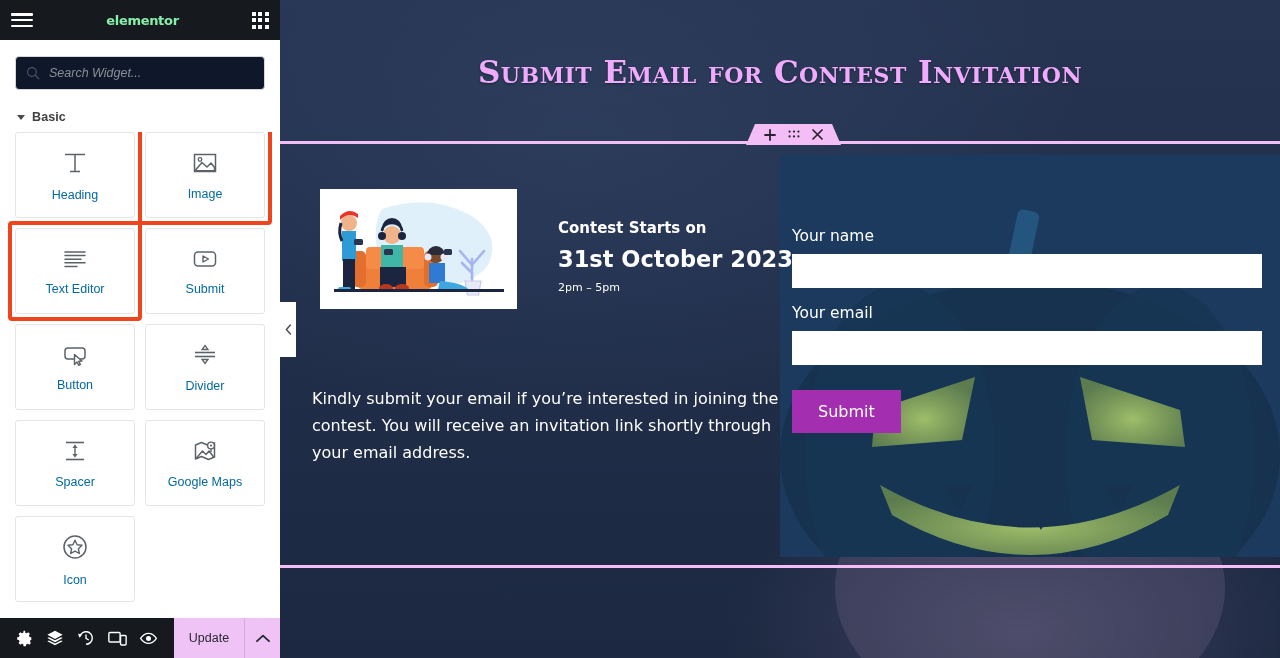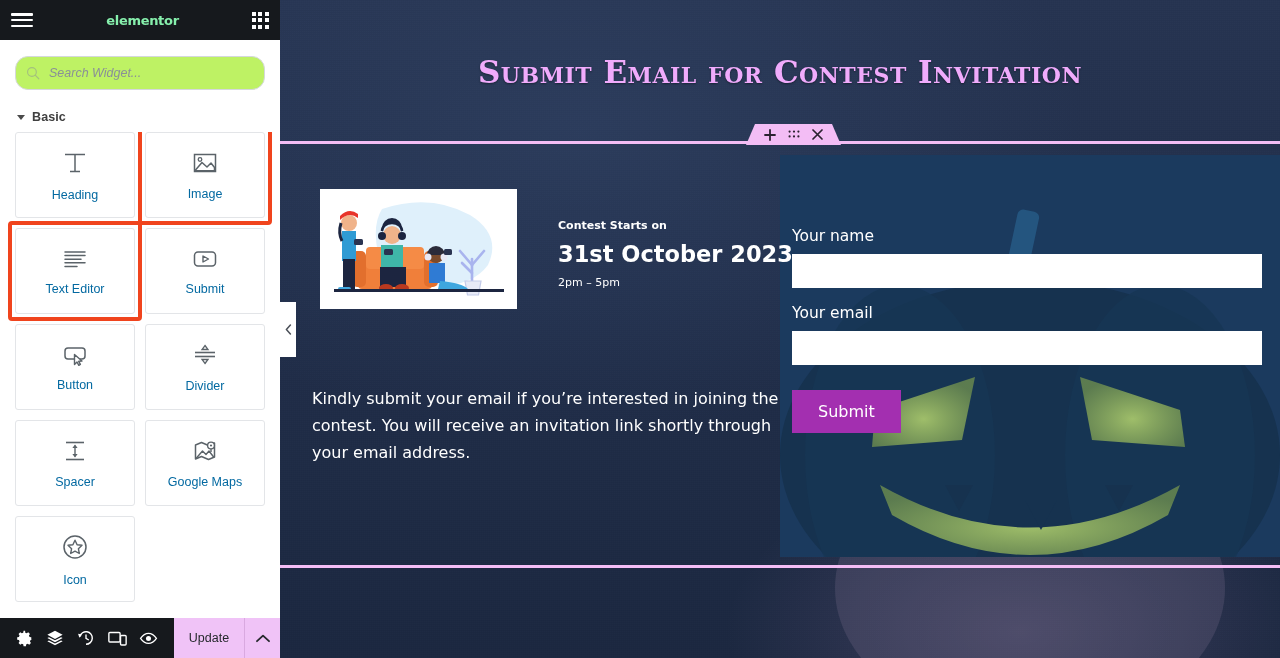--- a/index.html
+++ b/index.html
@@ -23,22 +23,22 @@
   .hamburger { width: 22px; height: 18px; display: flex; flex-direction: column;
     justify-content: space-between; cursor: pointer; padding: 2px 0; }
   .hamburger span { display: block; height: 2.5px; background: #fff; border-radius: 1px; }
   .brand { color: #86efac; font-size: 13px; font-weight: bold; letter-spacing: -0.3px;
     font-family: "DejaVu Sans", sans-serif; }
   .grid-icon { display: grid; grid-template-columns: repeat(3, 4px);
     grid-template-rows: repeat(3, 4px); gap: 2.5px; cursor: pointer; }
   .grid-icon i { background: #ffffff; display: block; width: 4px; height: 4px; }
 
   .search-wrap { padding: 16px 15px 0 15px; flex: 0 0 auto; }
-  .search-box { height: 34px; border: 1px solid #d5d8dc; border-radius: 13px;
-    display: flex; align-items: center; padding: 0 10px; background: #bef264; }
+  .search-box { height: 34px; border: 1px solid #d5d8dc; border-radius: 4px;
+    display: flex; align-items: center; padding: 0 10px; background: #0f172a; }
   .search-ico { width: 14px; height: 14px; margin-right: 9px; flex: 0 0 14px; opacity: .5; }
   .search-input { border: 0; outline: 0; font-size: 12.5px; color: #6d7882;
     font-style: italic; width: 100%; font-family: "Liberation Sans", sans-serif;
     background: transparent; }
   .search-input::placeholder { color: #8a9097; font-style: italic; }
 
   .cat-head { display: flex; align-items: center; gap: 7px;
     padding: 20px 15px 8px 17px; flex: 0 0 auto; }
   .caret { width: 0; height: 0; border-left: 4.5px solid transparent;
     border-right: 4.5px solid transparent; border-top: 5.5px solid #4a4a4a; }
@@ -114,21 +114,21 @@
     margin-bottom: 16px; display: block; }
   .f-submit { background: #a32fb0; color: #ffffff; border: 0; padding: 12px 26px;
     font-size: 16px; font-family: "DejaVu Sans", sans-serif; cursor: pointer;
     margin-top: 9px; }
 
   
   .illus { position: absolute; left: 40px; top: 45px; width: 197px; height: 120px;
     background: #ffffff; overflow: hidden; }
   .contest { position: absolute; left: 278px; top: 75px; color: #ffffff;
     font-family: "DejaVu Sans", sans-serif; }
-  .c-line1 { font-size: 11px; font-weight: bold; margin-bottom: 9px; }
+  .c-line1 { font-size: 15px; font-weight: bold; margin-bottom: 9px; }
   .c-line2 { font-size: 22.5px; font-weight: bold; margin-bottom: 9px; }
   .c-line3 { font-size: 11px; }
   .blurb { position: absolute; left: 32px; top: 241px; width: 470px; color: #ffffff;
     font-family: "DejaVu Sans", sans-serif; font-size: 16px; line-height: 27px; }
 </style>
 </head>
 <body>
 
 <div class="app">
 

